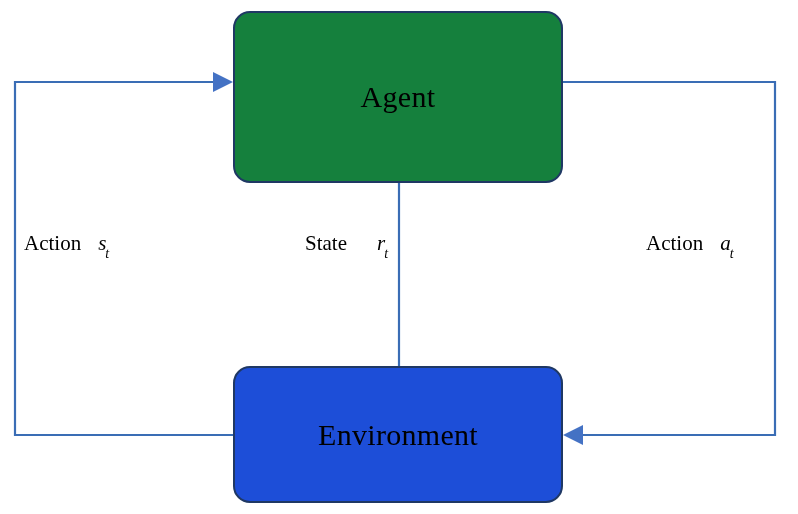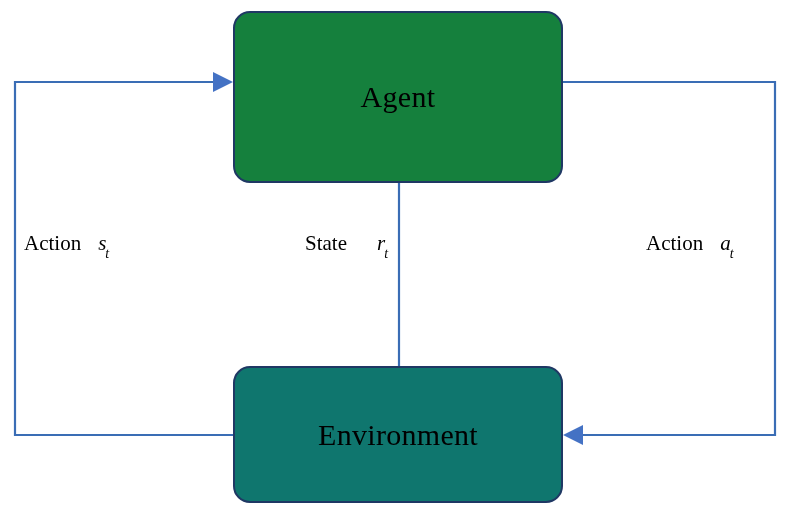--- a/index.html
+++ b/index.html
@@ -44,21 +44,21 @@
     top: 11px;
     width: 330px;
     height: 172px;
     background: #15803d;
   }
   #node-environment {
     left: 233px;
     top: 366px;
     width: 330px;
     height: 137px;
-    background: #0f766e;
+    background: #1d4ed8;
   }
   .edge-label {
     position: absolute;
     font-family: "Liberation Serif", "DejaVu Serif", serif;
     font-size: 21px;
     color: #000000;
     white-space: nowrap;
     line-height: 1;
   }
   .edge-label .sym {

